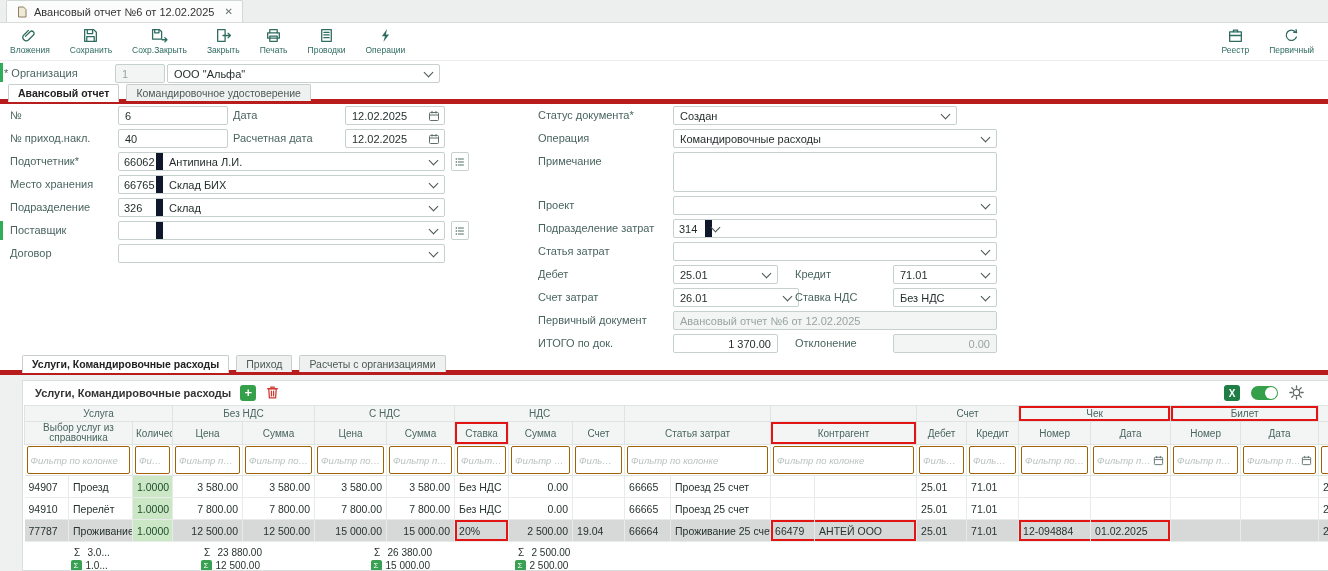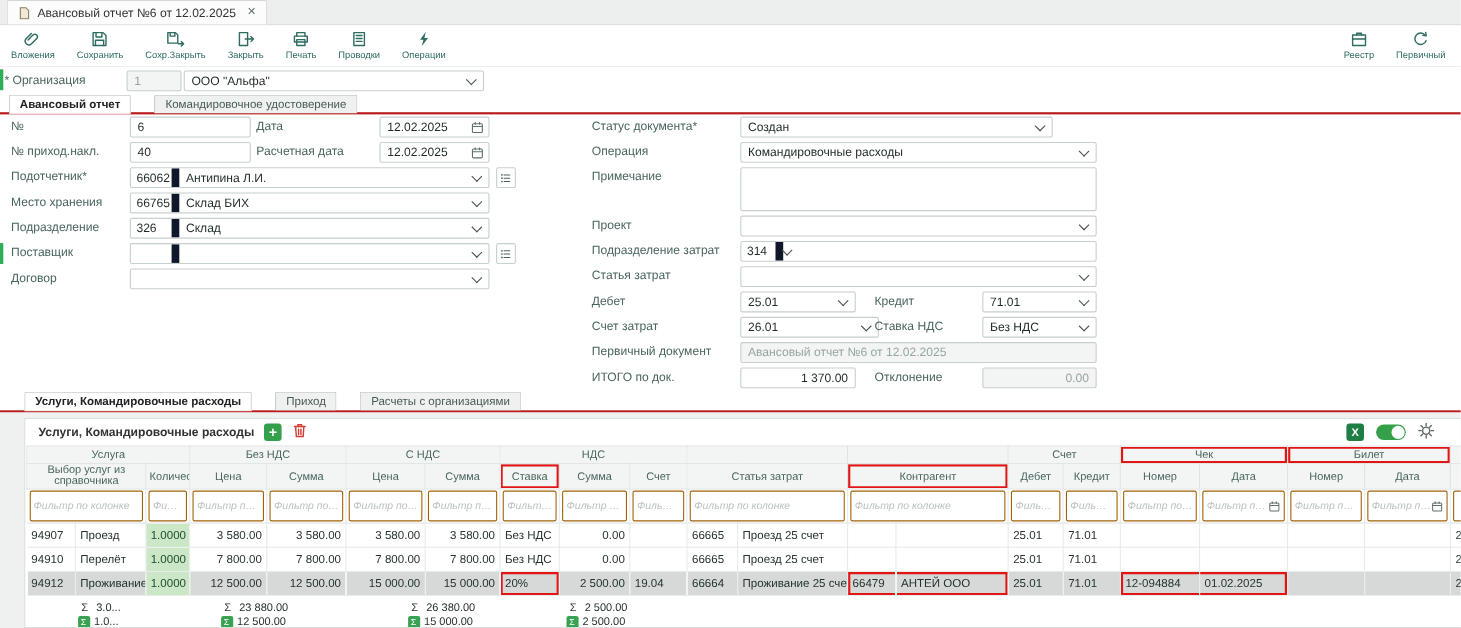--- a/index.html
+++ b/index.html
@@ -22,21 +22,21 @@
   .ctl.ro{background:#f3f5f4}
   .ctl.ro .val{color:#98a4a0}
   .ctl.num .val{text-align:right}
   .chev{width:7px;height:7px;margin:-3px 7px 0 0;flex:0 0 auto;border-right:1.3px solid #47544f;border-bottom:1.3px solid #47544f;transform:rotate(45deg)}
   .code-seg{width:44px;flex:0 0 auto;align-self:stretch;display:flex;align-items:center;padding:0 5px;border-right:7px solid #0f172a;white-space:nowrap;overflow:hidden}
   .lbtn{position:absolute;width:18px;height:19px;border:1px solid #c6d0cd;border-radius:2px;background:#fff;display:flex;align-items:center;justify-content:center}
   .lbtn svg{width:12px;height:12px;stroke:#47655e;fill:none;stroke-width:1.1;stroke-linecap:round}
   svg.cal{width:12px;height:12px;margin-right:4px;flex:0 0 auto;stroke:#5f6f6b;fill:none;stroke-width:1}
   .gbar{position:absolute;left:0;width:3px;background:#2fae57}
   
-  .tabstrip{position:absolute;left:0;width:100%;display:flex;align-items:flex-start;border-bottom:2px solid #b91c1c;gap:21px}
+  .tabstrip{position:absolute;left:0;width:100%;display:flex;align-items:center;border-bottom:5px solid #b91c1c;gap:7px}
   .btab{height:17px;padding:0 9px;border:1px solid #c8cecb;border-bottom:none;border-radius:2px 2px 0 0;background:#eef1ef;color:#4c5a56;display:flex;align-items:center;font-size:10.5px;white-space:nowrap;cursor:pointer}
   .btab.active{background:#fff;font-weight:bold;color:#222;height:18px;margin-bottom:-1px;border-bottom:1px solid #fff}
   
   #backdrop{position:absolute;left:0;top:375px;width:100%;bottom:0;background:#eef1ef}
   #panel{position:absolute;left:22px;top:380px;right:0;bottom:0;background:#fff;border:1px solid #d9dfdd;border-right:none;overflow:hidden}
   #panel-hd{height:24px;display:flex;align-items:center;gap:9px;padding:0 12px}
   #panel-title{font-weight:bold;color:#333;font-size:11px}
   .plus{width:16px;height:16px;border-radius:3px;background:#35a04a;color:#fff;font-size:13px;line-height:15px;text-align:center;font-weight:bold;cursor:pointer}
   .trash svg{width:15px;height:15px;stroke:#d23b33;fill:none;stroke-width:1.2;stroke-linecap:round}
   .xls{width:16px;height:16px;border-radius:3px;background:#1e7e45;color:#fff;font-weight:bold;font-size:10px;display:flex;align-items:center;justify-content:center;cursor:pointer}
@@ -556,21 +556,21 @@
         <td></td>
         <td>25.01</td>
         <td>71.01</td>
         <td></td>
         <td></td>
         <td></td>
         <td></td>
         <td>2</td>
       </tr>
       <tr class="sel">
-        <td>94912</td>
+        <td>77787</td>
         <td>Проживание</td>
         <td class="qtycell">1.0000</td>
         <td class="c-r">12 500.00</td>
         <td class="c-r">12 500.00</td>
         <td class="c-r">15 000.00</td>
         <td class="c-r">15 000.00</td>
         <td class="rb">20%</td>
         <td class="c-r">2 500.00</td>
         <td>19.04</td>
         <td>66664</td>

